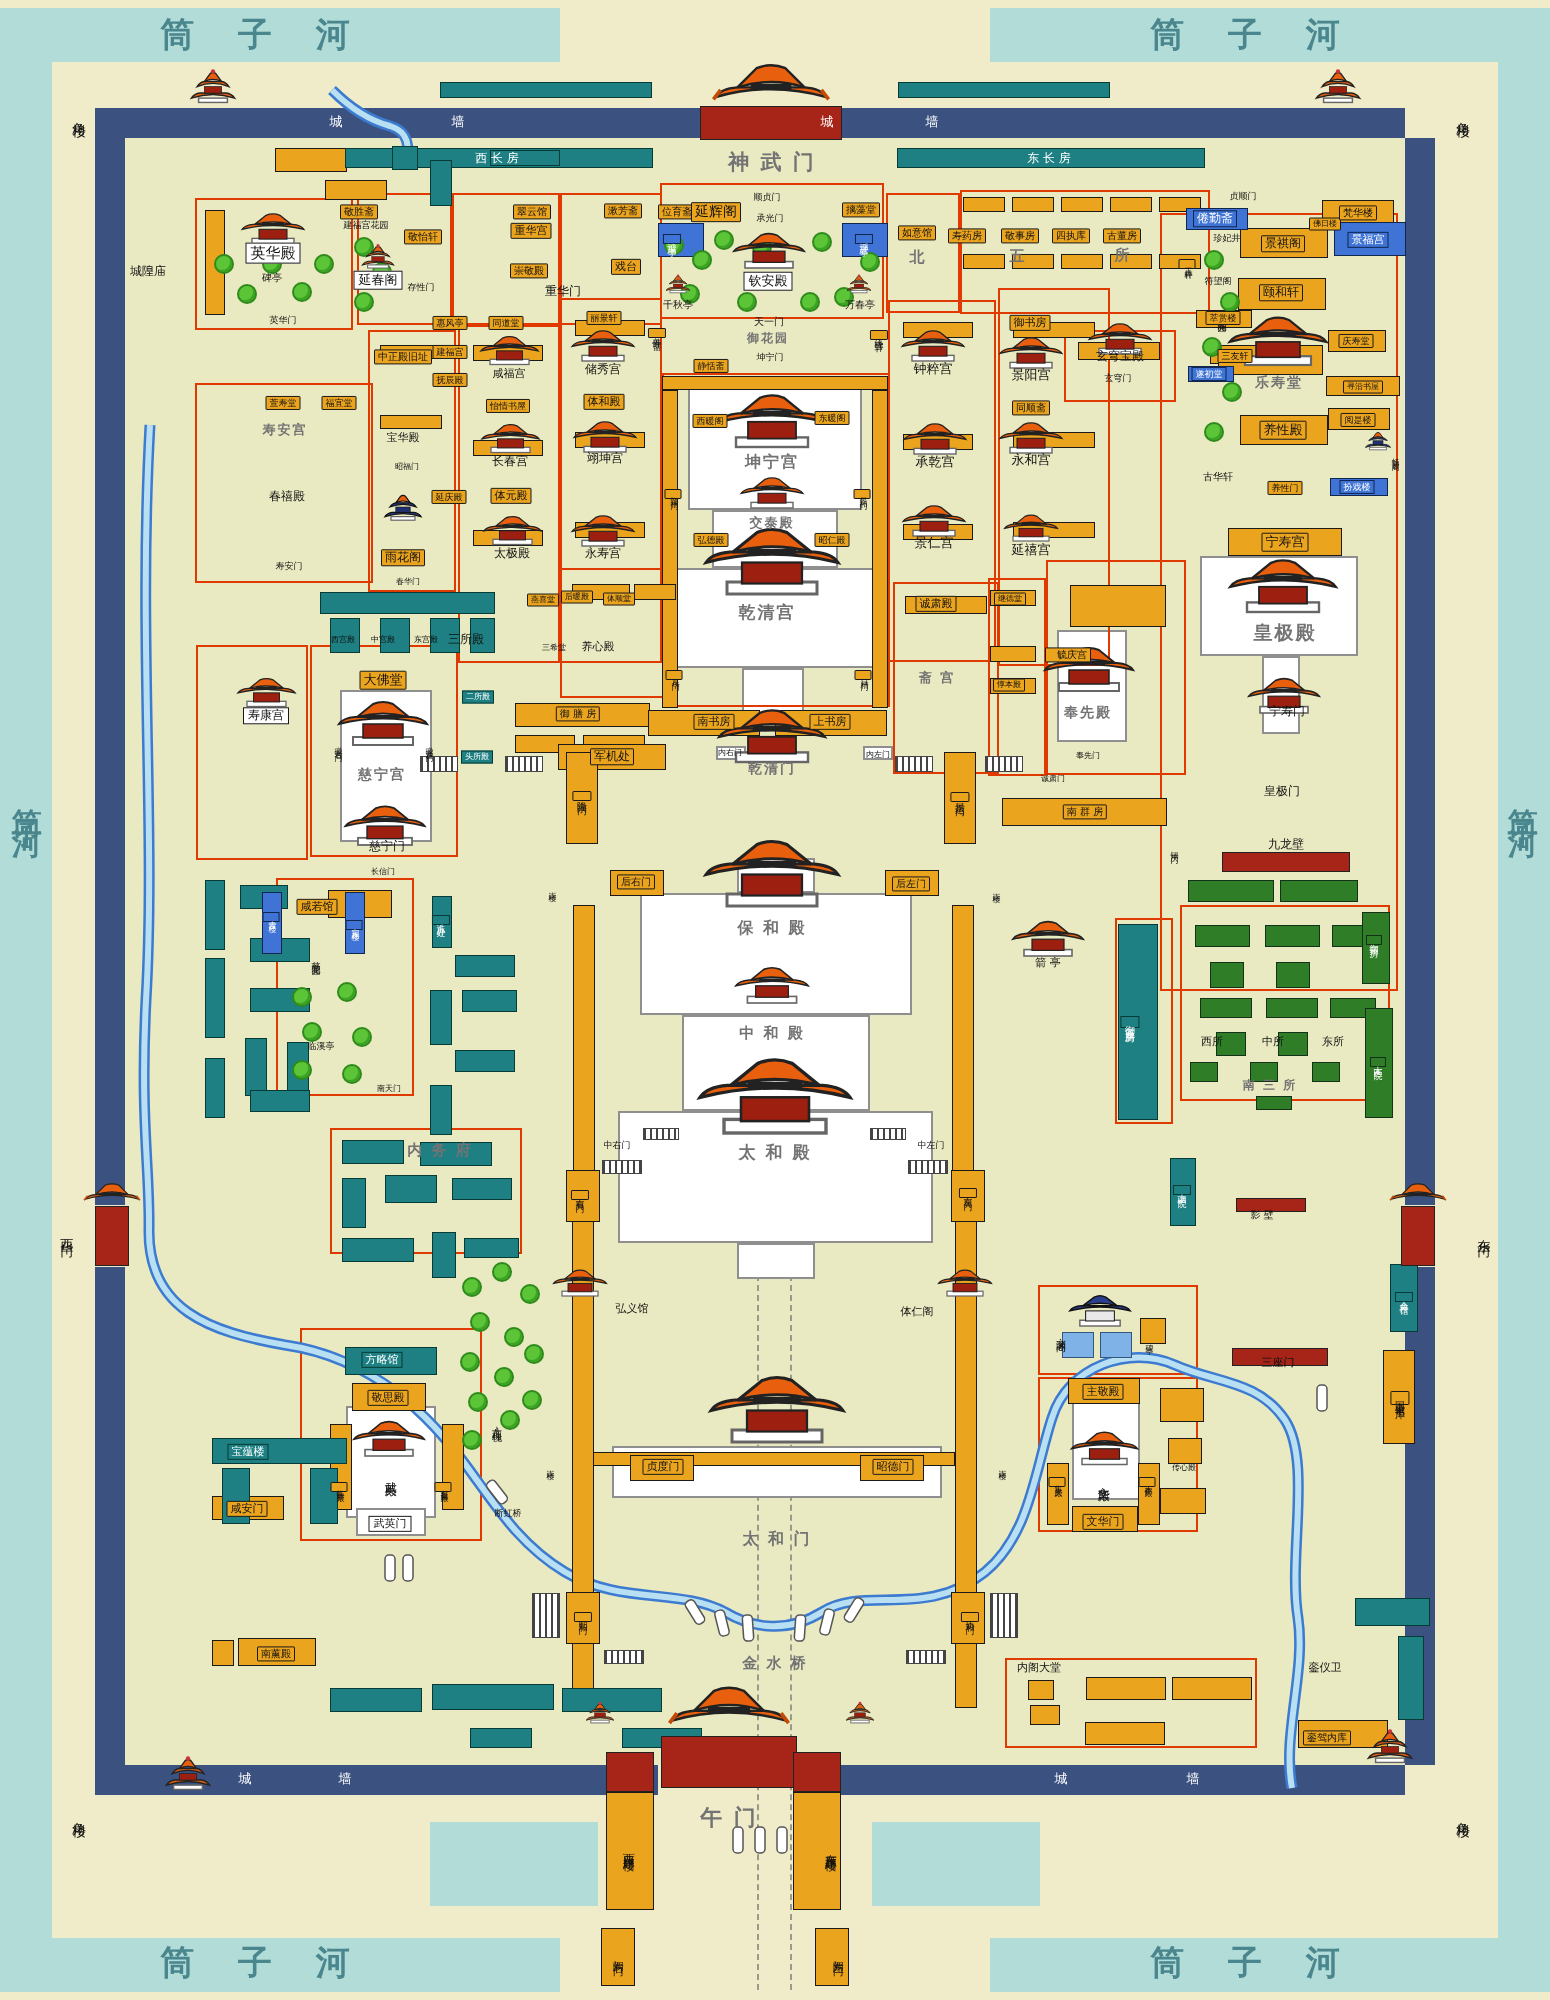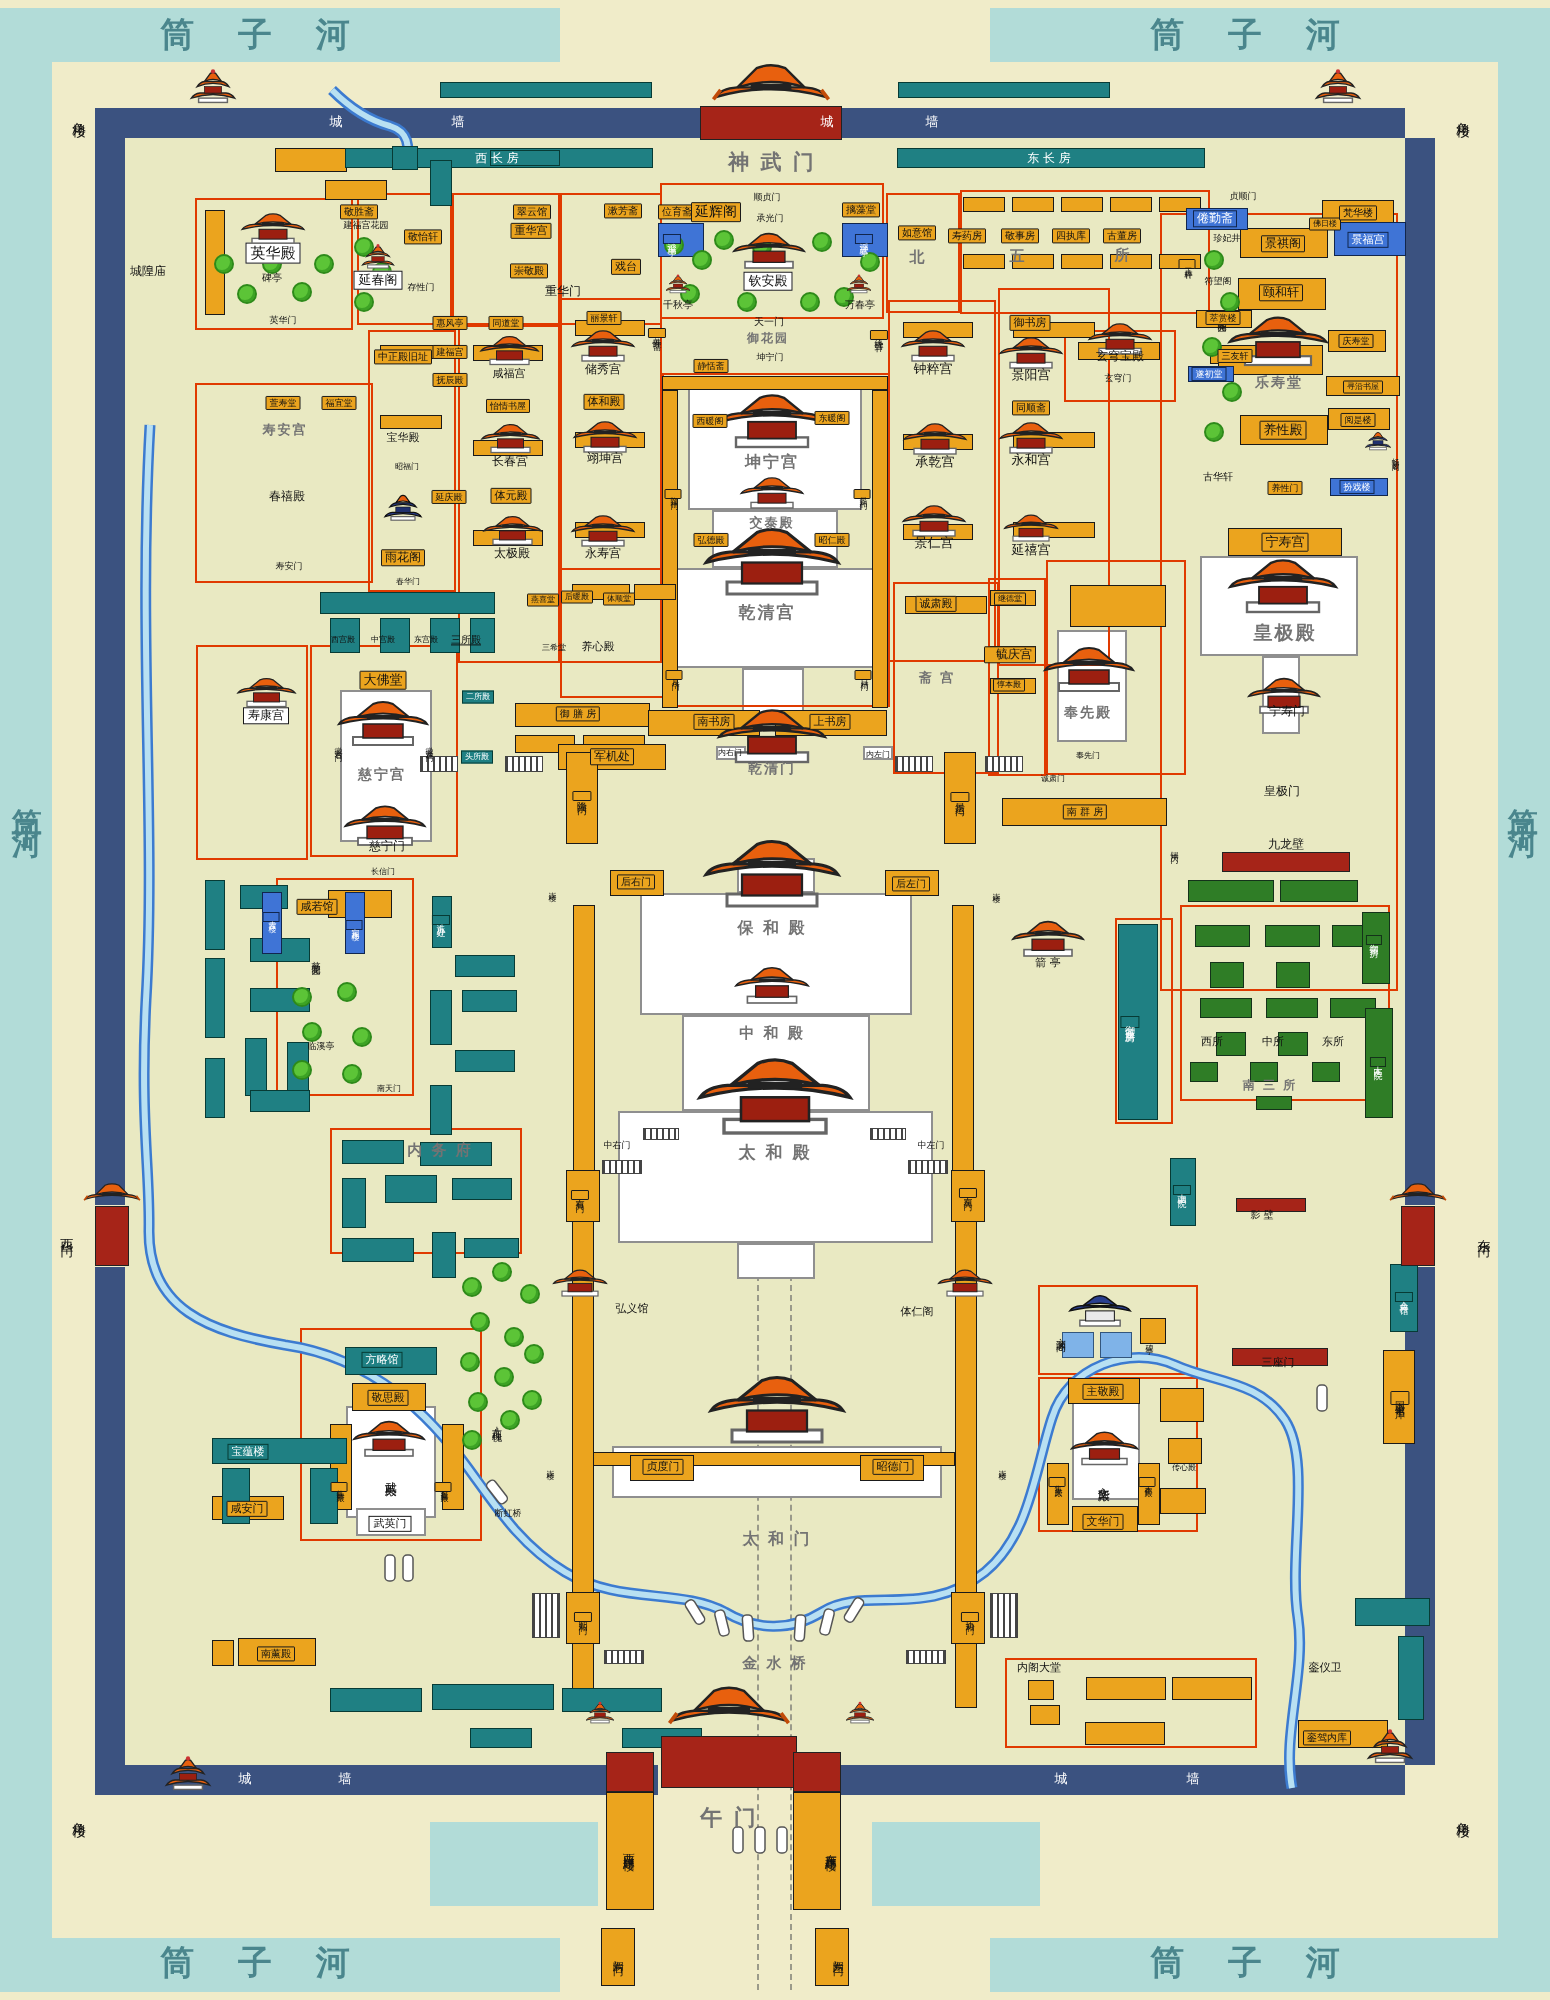--- a/index.html
+++ b/index.html
@@ -868,36 +868,36 @@
     <div class="lbl gold v" style="left: 674px; top: 675px; font-size: 8px;">月华门</div>
     <div class="lbl gold v" style="left: 863px; top: 675px; font-size: 8px;">日精门</div>
     <div class="lbl gold" style="left: 577px; top: 597px; font-size: 8px;">后暖殿</div>
     <div class="lbl gold" style="left: 619px; top: 599px; font-size: 8px;">体顺堂</div>
     <div class="lbl plain" style="left: 598px; top: 647px; font-size: 11px;">养心殿</div>
     <div class="lbl gold" style="left: 543px; top: 600px; font-size: 8px;">燕喜堂</div>
     <div class="lbl plain" style="left: 554px; top: 648px; font-size: 8px;">三希堂</div>
     <div class="lbl gold" style="left: 936px; top: 604px; font-size: 11px;">诚肃殿</div>
     <div class="lbl bold" style="left: 937px; top: 678px; font-size: 13px;">斋 宫</div>
     <div class="lbl gold" style="left: 1010px; top: 599px; font-size: 8px;">继德堂</div>
-    <div class="lbl gold" style="left: 1010px; top: 655px; font-size: 12px; padding-left: 11px;">毓庆宫</div>
+    <div class="lbl gold" style="left: 1068px; top: 655px; font-size: 10px; padding-left: 11px;">毓庆宫</div>
     <div class="lbl gold" style="left: 1009px; top: 685px; font-size: 8px;">惇本殿</div>
     <div class="lbl bold" style="left: 1088px; top: 713px; font-size: 14px;">奉先殿</div>
     <div class="lbl plain" style="left: 1088px; top: 756px; font-size: 8px;">奉先门</div>
     <div class="lbl plain" style="left: 1053px; top: 779px; font-size: 8px;">诚肃门</div>
     <div class="lbl white" style="left: 266px; top: 716px; font-size: 12px;">寿康宫</div>
     <div class="lbl gold" style="left: 383px; top: 680px; font-size: 13px;">大佛堂</div>
     <div class="lbl bold" style="left: 382px; top: 775px; font-size: 14px;">慈宁宫</div>
     <div class="lbl plain v" style="left: 337px; top: 745px; font-size: 8px;">徽音右门</div>
     <div class="lbl plain v" style="left: 428px; top: 745px; font-size: 8px;">徽音左门</div>
     <div class="lbl plain" style="left: 387px; top: 847px; font-size: 12px;">慈宁门</div>
     <div class="lbl plain" style="left: 383px; top: 872px; font-size: 8px;">长信门</div>
     <div class="lbl plain" style="left: 343px; top: 640px; font-size: 8px;">西宫殿</div>
     <div class="lbl plain" style="left: 383px; top: 640px; font-size: 8px;">中宫殿</div>
     <div class="lbl plain" style="left: 426px; top: 640px; font-size: 8px;">东宫殿</div>
-    <div class="lbl plain" style="left: 466px; top: 640px; font-size: 10px; text-decoration: underline;">三所殿</div>
+    <div class="lbl plain" style="left: 466px; top: 640px; font-size: 12px;">三所殿</div>
     <div class="lbl tealc" style="left: 478px; top: 697px; font-size: 8px;">二所殿</div>
     <div class="lbl tealc" style="left: 477px; top: 757px; font-size: 8px;">头所殿</div>
     <div class="lbl blue v" style="left: 271px; top: 917px; font-size: 8px;">吉云楼</div>
     <div class="lbl gold" style="left: 317px; top: 907px; font-size: 11px;">咸若馆</div>
     <div class="lbl blue v" style="left: 354px; top: 925px; font-size: 8px;">宝相楼</div>
     <div class="lbl plain v" style="left: 316px; top: 958px; font-size: 9px;">慈宁花园</div>
     <div class="lbl plain" style="left: 321px; top: 1046px; font-size: 9px;">临溪亭</div>
     <div class="lbl plain" style="left: 389px; top: 1089px; font-size: 8px;">南天门</div>
     <div class="lbl tealc v" style="left: 441px; top: 920px; font-size: 9px;">造办处</div>
     <div class="lbl gold" style="left: 578px; top: 714px; font-size: 10px;">御 膳 房</div>

